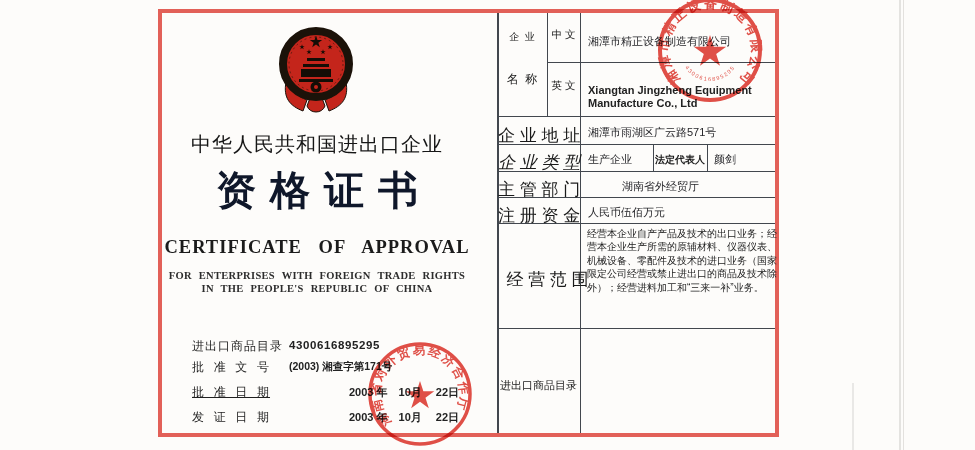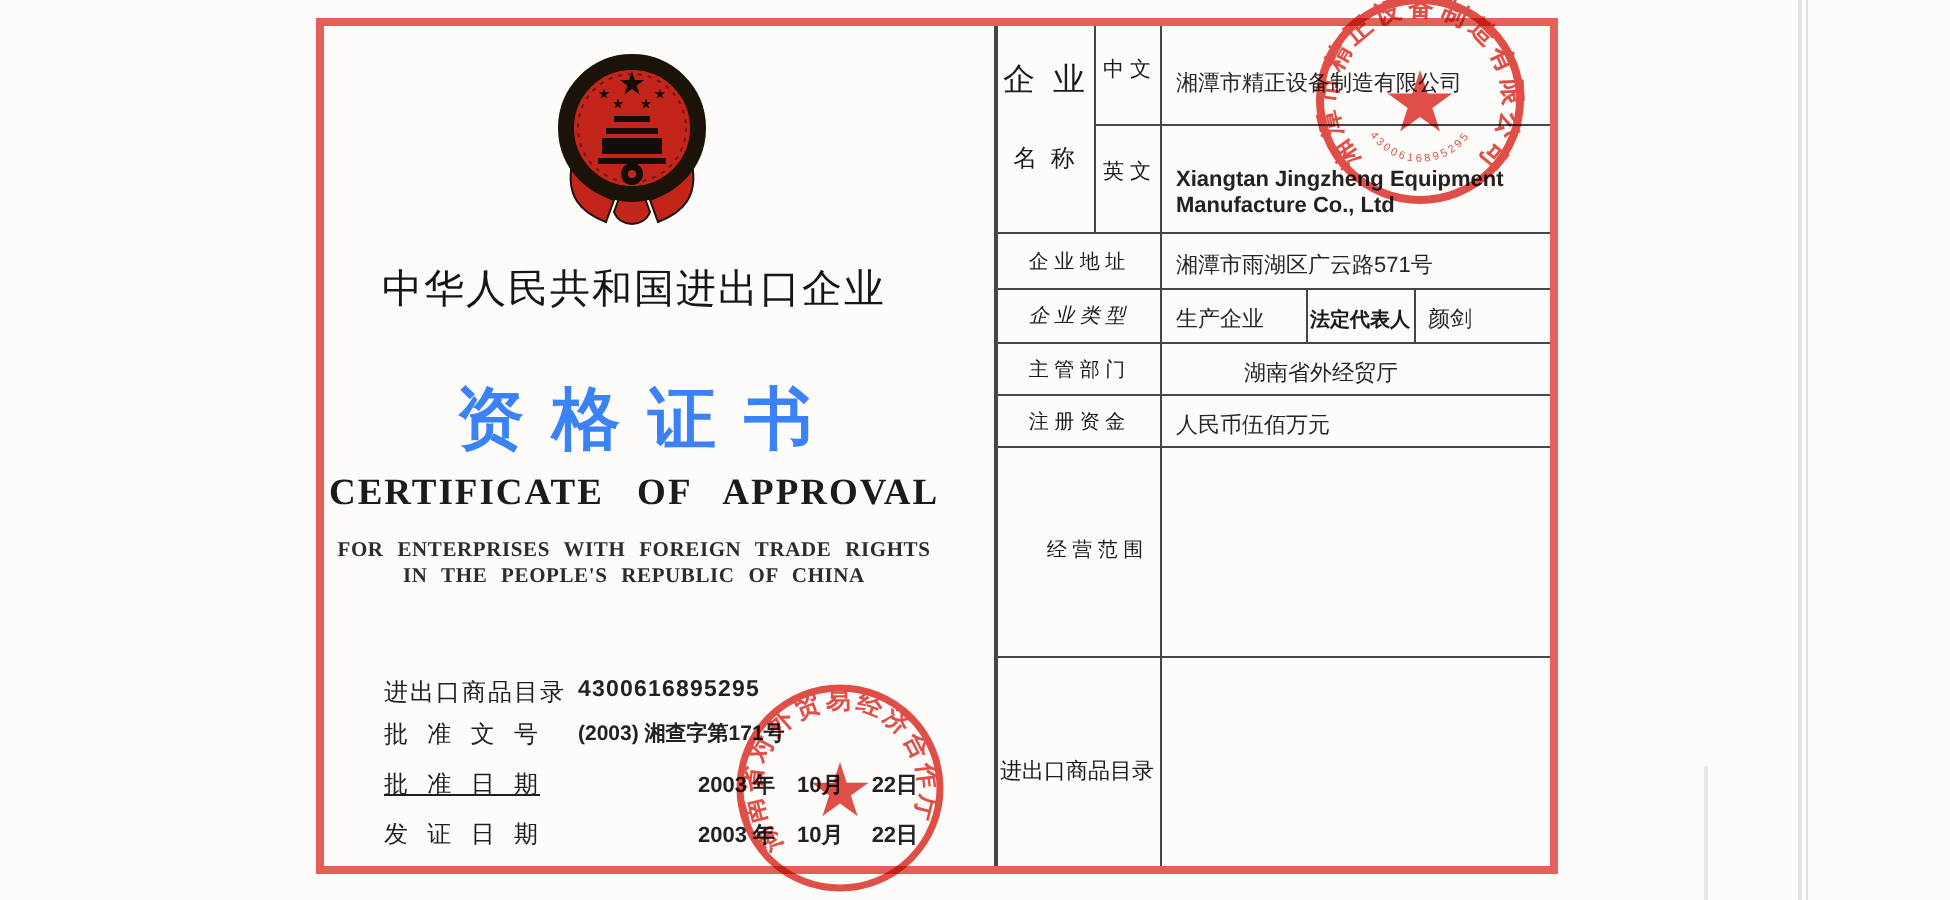--- a/index.html
+++ b/index.html
@@ -10,30 +10,30 @@
   .cert{position:absolute;left:158px;top:9px;width:621px;height:428px;
         border:4px solid #e26058;box-sizing:border-box;background:transparent;}
   
   .pe1{position:absolute;left:899px;top:0;width:2px;height:450px;background:#d0cecb;opacity:.55;}
   .pe2{position:absolute;left:903px;top:0;width:1px;height:450px;background:#e3e1de;}
   .pe3{position:absolute;left:852px;top:383px;width:2px;height:67px;background:#e9e8e6;}
   
   .ln{position:absolute;background:#42474e;}
   
   .title-cn{left:162px;top:131px;width:310px;text-align:center;font-size:20px;letter-spacing:1px;color:#161616;}
-  .title-big{left:162px;top:163px;width:310px;text-align:center;font-size:34px;font-weight:900;
-             letter-spacing:14px;text-indent:14px;color:#3b82f6;margin-top:24px;}
+  .title-big{left:162px;top:163px;width:310px;text-align:center;font-size:40px;font-weight:900;
+             letter-spacing:14px;text-indent:14px;color:#0f172a;}
   .title-en{left:162px;top:237px;width:310px;text-align:center;font-size:18.5px;font-weight:700;
             word-spacing:11px;letter-spacing:1px;font-family:"Liberation Serif","DejaVu Serif",serif;color:#1b1b1b;}
   .sub{width:310px;left:162px;text-align:center;font-size:10.5px;font-weight:700;word-spacing:4px;
        letter-spacing:.3px;font-family:"Liberation Serif","DejaVu Serif",serif;color:#2c2c2c;}
   .f-label{left:192px;width:96px;font-size:12px;letter-spacing:1px;color:#1f1f1f;}
   .f-val{font-weight:700;color:#222;}
   
-  .tl{font-size:10px;color:#1a1a1a;text-align:center;}
+  .tl{font-size:17px;color:#1a1a1a;text-align:center;}
   .tv{font-size:11px;color:#26262a;}
   .scope{white-space:normal;width:191px;font-size:10px;line-height:13.4px;color:#222;}
   .en-name{font-weight:700;line-height:13px;font-size:11px;color:#222;}
   
   .seal{position:absolute;mix-blend-mode:multiply;opacity:.88;}
   .seal text{font-family:"Liberation Sans","DejaVu Sans",sans-serif;}
 </style>
 </head>
 <body>
 
@@ -92,21 +92,21 @@
   <div class="ln" style="left:547px;top:62px;width:228px;height:1px;"></div>
   <div class="ln" style="left:497px;top:116px;width:278px;height:1.2px;"></div>
   <div class="ln" style="left:497px;top:144px;width:278px;height:1.2px;"></div>
   <div class="ln" style="left:497px;top:171px;width:278px;height:1.2px;"></div>
   <div class="ln" style="left:497px;top:197px;width:278px;height:1.2px;"></div>
   <div class="ln" style="left:497px;top:223px;width:278px;height:1.2px;"></div>
   <div class="ln" style="left:497px;top:328px;width:278px;height:1.2px;"></div>
   <div class="ln" style="left:653px;top:144px;width:1px;height:27px;"></div>
   <div class="ln" style="left:707px;top:144px;width:1px;height:27px;"></div>
 
-  <div class="abs tl" style="left:498px;top:30px;width:48px;font-size:16px;">企  业</div>
+  <div class="abs tl" style="left:498px;top:30px;width:48px;font-size:10px;">企  业</div>
   <div class="abs tl" style="left:498px;top:71px;width:48px;font-size:12px;">名  称</div>
   <div class="abs tl" style="left:548px;top:28px;width:31px;font-size:10.5px;">中 文</div>
   <div class="abs tl" style="left:548px;top:79px;width:31px;font-size:10.5px;">英 文</div>
   <div class="abs tv" style="left:588px;top:34px;">湘潭市精正设备制造有限公司</div>
   <div class="abs en-name" style="left:588px;top:84px;">Xiangtan Jingzheng Equipment</div>
   <div class="abs en-name" style="left:588px;top:97px;">Manufacture Co., Ltd</div>
 
   <div class="abs tl" style="left:498px;top:124px;width:81px;">企 业 地 址</div>
   <div class="abs tv" style="left:588px;top:125px;">湘潭市雨湖区广云路571号</div>
 
@@ -115,20 +115,21 @@
   <div class="abs tl" style="left:655px;top:153px;width:50px;font-size:10px;font-weight:700;">法定代表人</div>
   <div class="abs tv" style="left:714px;top:152px;">颜剑</div>
 
   <div class="abs tl" style="left:498px;top:178px;width:81px;">主 管 部 门</div>
   <div class="abs tv" style="left:622px;top:179px;">湖南省外经贸厅</div>
 
   <div class="abs tl" style="left:498px;top:204px;width:81px;">注 册 资 金</div>
   <div class="abs tv" style="left:588px;top:205px;">人民币伍佰万元</div>
 
   <div class="abs tl" style="left:498px;top:268px;width:99px;">经 营 范 围</div>
+  <div class="abs scope" style="left:587px;top:227px;">经营本企业自产产品及技术的出口业务；经营本企业生产所需的原辅材料、仪器仪表、机械设备、零配件及技术的进口业务（国家限定公司经营或禁止进出口的商品及技术除外）；经营进料加工和“三来一补”业务。</div>
 
   <div class="abs tl" style="left:499px;top:378px;width:79px;font-size:11px;">进出口商品目录</div>
 
   <svg class="seal" style="left:650px;top:-10px;" width="120" height="120" viewBox="0 0 120 120">
     <circle cx="60" cy="60" r="50" fill="none" stroke="#dd372e" stroke-width="4"></circle>
     <polygon points="0,-1 0.2245,-0.309 0.951,-0.309 0.3633,0.118 0.5878,0.809 0,0.382 -0.5878,0.809 -0.3633,0.118 -0.951,-0.309 -0.2245,-0.309" transform="translate(60 62) scale(17)" fill="#dd372e"></polygon>
     <defs>
       <path id="arcC" d="M 32 91 A 42 42 0 1 1 88 91" fill="none"></path>
       <path id="arcCnum" d="M 33 74 A 30 30 0 0 0 87 74" fill="none"></path>
     </defs>

